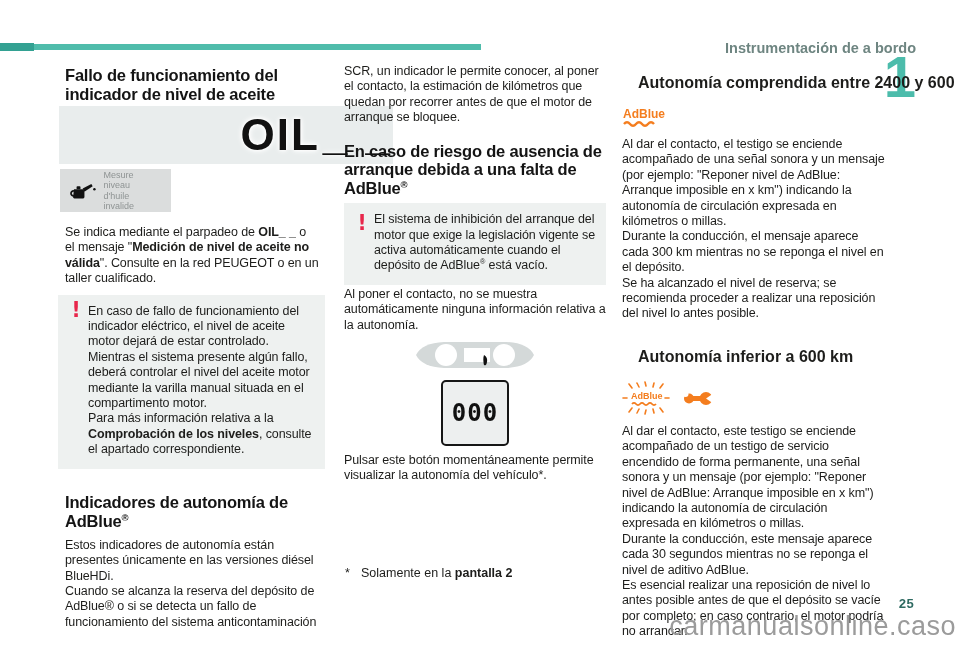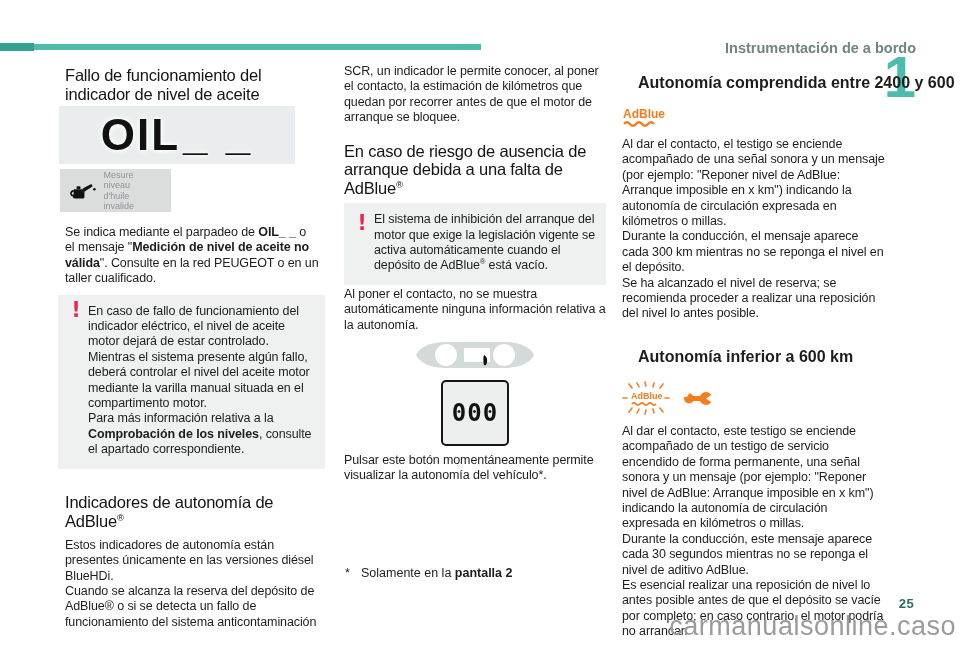--- a/index.html
+++ b/index.html
@@ -11,28 +11,28 @@
   .top-rule { position:absolute; top:44px; left:0; width:481px; height:6px; background:#4fbcab; }
   .top-rule-accent { position:absolute; top:43px; left:0; width:34px; height:8px; background:#33a192; }
   .running-header { position:absolute; top:40px; right:44px; font-size:14.5px; font-weight:bold; color:#6e8581; }
   .chapter-number { position:absolute; top:48px; right:44px; font-size:58px; font-weight:bold; color:#4cbcab; line-height:1; }
 
   .col { position:absolute; }
   .col1 { left:65px; top:66px; width:260px; }
   .col2 { left:344px; top:64px; width:262px; height:560px; }
   .col3 { left:622px; top:71px; width:266px; }
 
-  h2 { font-size:16.5px; line-height:19px; margin:0; letter-spacing:-0.2px; color:#141414; font-weight:normal; }
+  h2 { font-size:16.5px; line-height:19px; margin:0; letter-spacing:-0.2px; color:#141414; font-weight:bold; }
   .sub { font-size:16px; line-height:16px; font-weight:bold; margin:16px; white-space:nowrap; }
   .body { font-size:12.5px; line-height:15.4px; margin:0; letter-spacing:-0.1px; white-space:pre-line; }
   sup { font-size:58%; line-height:0; }
 
   
-  .oil-box { margin-left:-6px; margin-top:2px; width:236px; height:58px; background:#e9eded;
-             display:flex; align-items:center; justify-content:center; }
+  .oil-box { margin-left:-6px; margin-top:2px; width:298px; height:58px; background:#e9eded;
+             display:flex; align-items:center; justify-content:flex-end;padding-left:36px; }
   .oil-word, .oil-dashes { font-size:44px; font-weight:bold; color:#111;
              text-shadow:0 0 3px #fff, 0 0 5px #fff, 0 0 7px #fff; }
   .oil-word { letter-spacing:2px; }
   .oil-dashes { margin-left:3px; letter-spacing:3px; }
   .oil-alert { margin-left:-5px; margin-top:5px; width:111px; height:43px; background:#dbdddd;
                display:flex; align-items:center; gap:7px; padding:0 16px 0 7px; box-sizing:border-box; }
   .oil-alert-text { font-size:9px; line-height:10.5px; color:#8f9494; filter:blur(0.7px); }
   .p-oil { margin-top:13px; }
 
   .warn { background:#eef1f0; display:flex; padding:9px 8px 11px 6px; }

